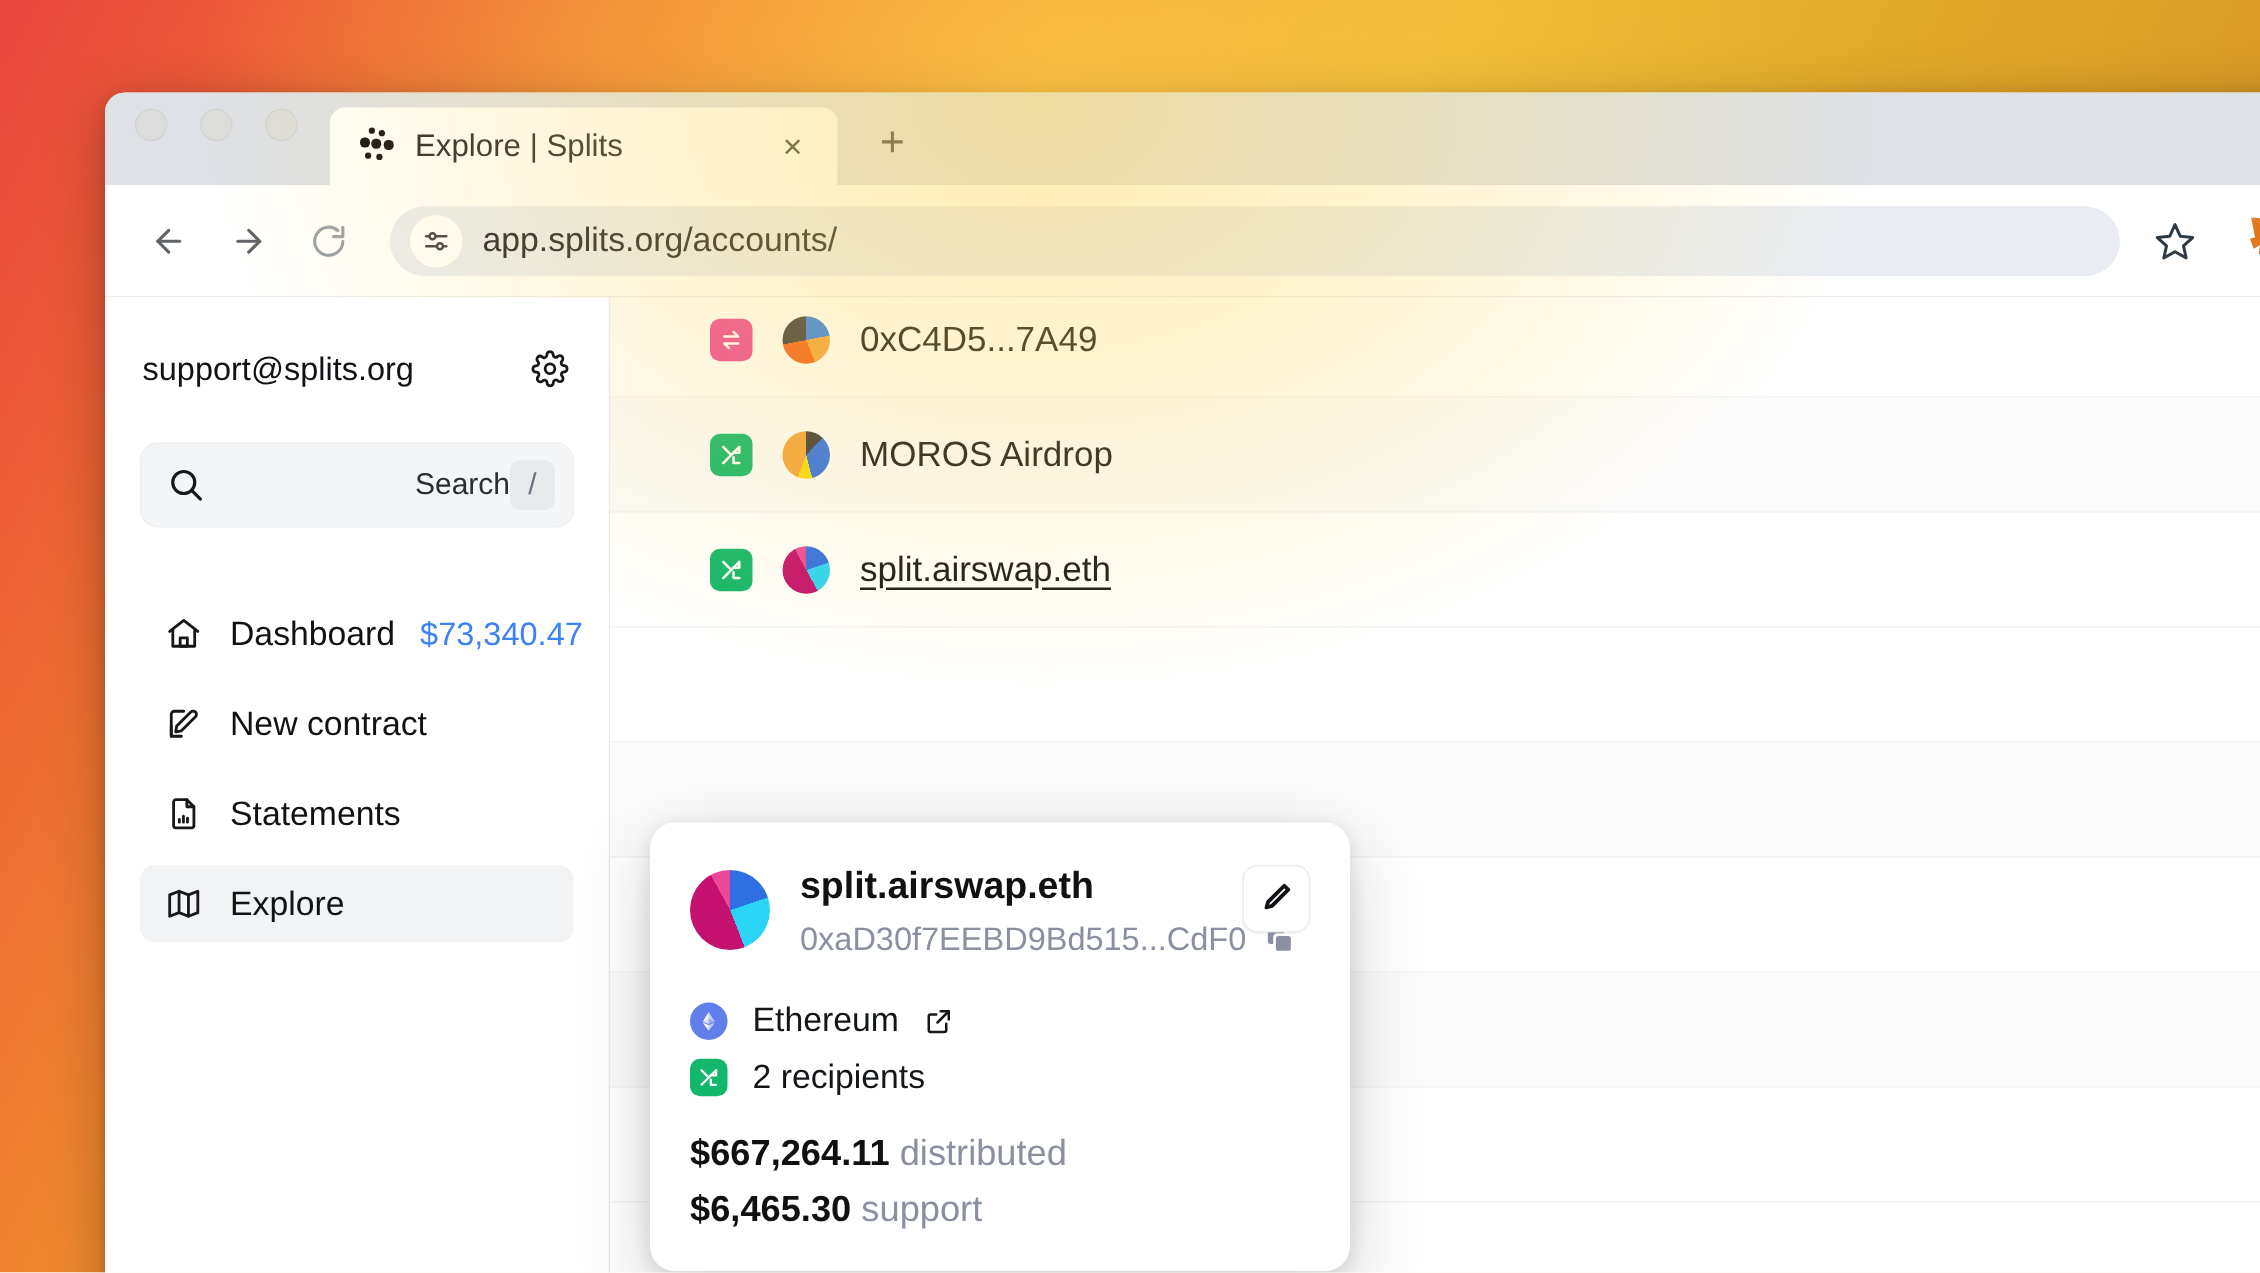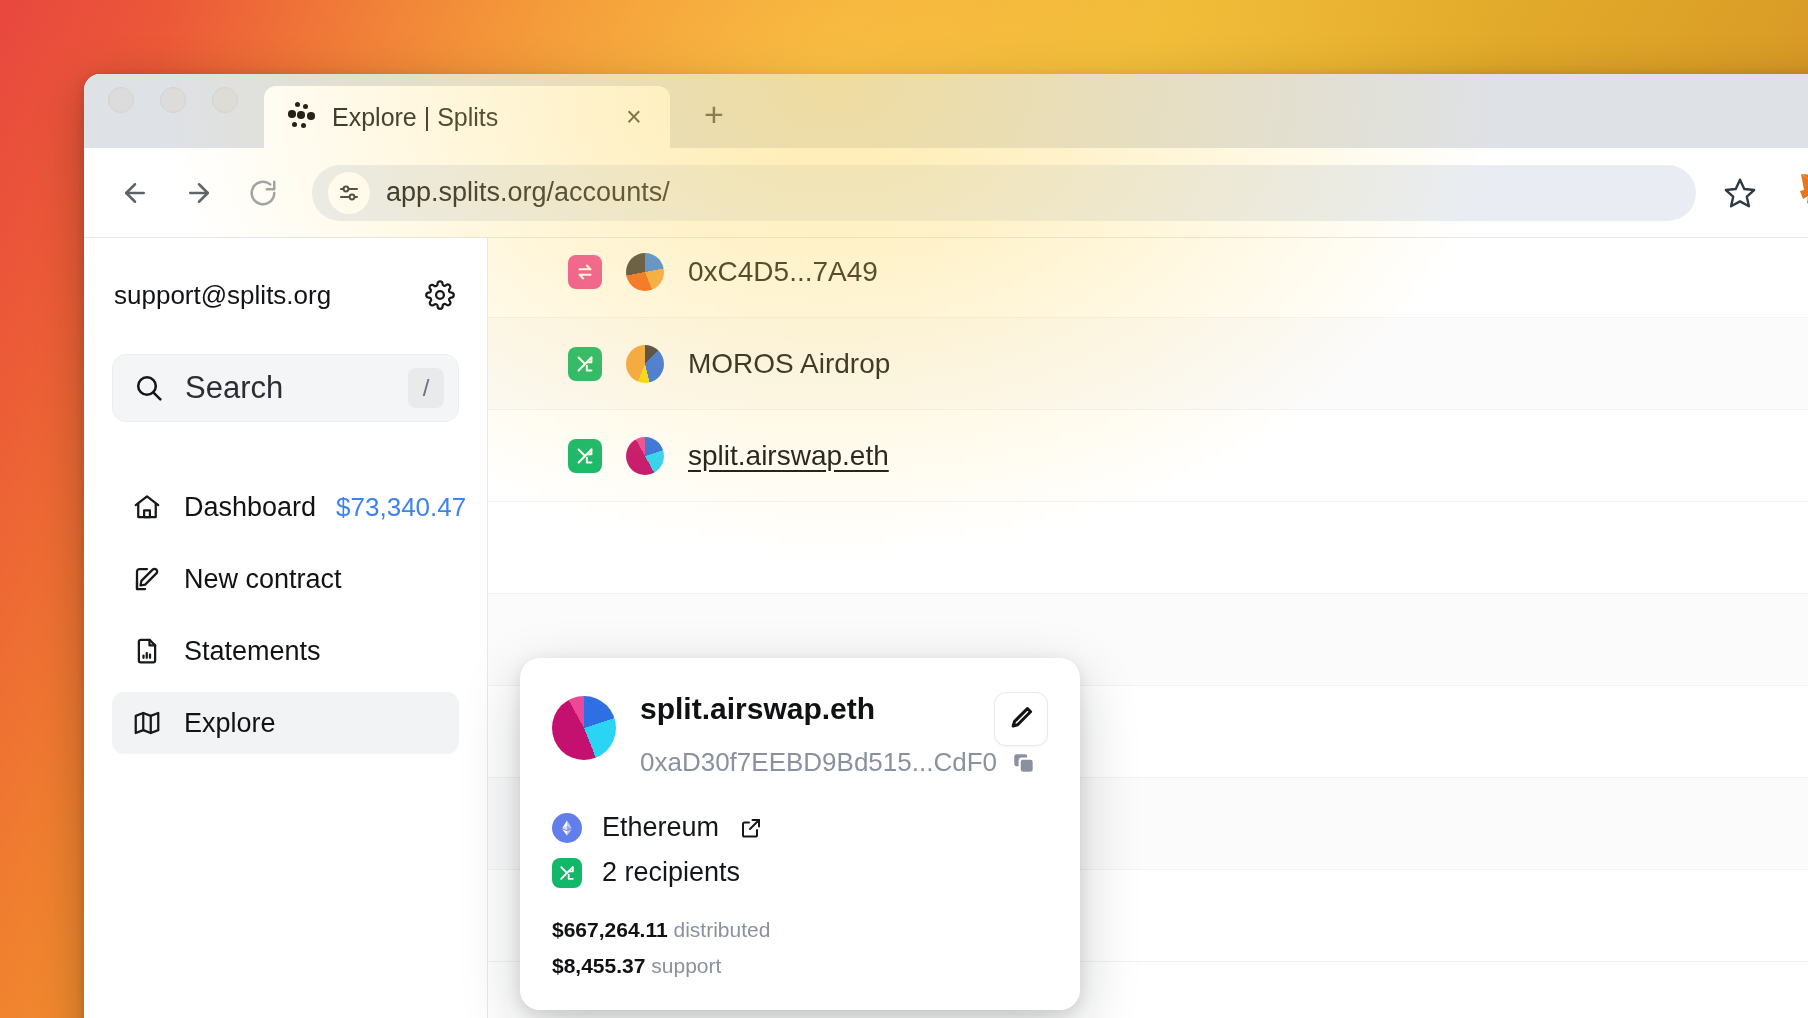--- a/index.html
+++ b/index.html
@@ -140,21 +140,21 @@
     margin-top: 36px;
     height: 68px;
     background:#f4f5f6;
     border:1px solid #eceef0;
     border-radius: 14px;
     display:flex; align-items:center;
     padding: 0 14px 0 0;
     position: relative;
   }
   .search .mag { width: 72px; display:flex; align-items:center; justify-content:center; color:#141619;}
-  .search .ph { flex:1; font-size:31px; color:#2b2e33; }
+  .search .ph { flex:1; font-size:24px; color:#2b2e33;text-align:right; }
   .slashkey {
     width: 36px; height: 40px; border-radius: 8px; background:#e8eaec;
     display:flex; align-items:center; justify-content:center;
     color:#6a7280; font-size:24px;
   }
 
   .nav { margin-top: 54px; }
   .navitem {
     height: 62px;
     display:flex; align-items:center;
@@ -203,39 +203,39 @@
     width: 560px;
     background:#fff;
     border-radius: 20px;
     box-shadow: 0 20px 60px rgba(16,18,22,.20), 0 4px 16px rgba(16,18,22,.10);
     padding: 34px 32px 32px 32px;
     z-index: 20;
   }
   .card-head { display:flex; align-items:flex-start; gap:24px; }
   .card-pie { width: 64px; height:64px; flex:none; border-radius:50%; margin-top:4px;}
   .card-title { font-size: 30px; color:#0f1113; font-weight:700; }
-  .card-addr  { margin-top: 21px; display:flex; align-items:center; gap:14px; }
+  .card-addr  { margin-top: 10px; display:flex; align-items:center; gap:14px; }
   .card-addr span { font-size: 26px; color:#8b90a0; white-space:nowrap;}
   .copy-icon { width:26px;height:26px;flex:none;color:#6b7280;}
   .edit-btn {
     margin-left:auto; flex:none;
     width: 54px; height: 54px;
     border:1px solid #e9eaec; border-radius: 12px;
     background:#fff;
     display:flex;align-items:center;justify-content:center;
     box-shadow: 0 1px 2px rgba(0,0,0,.05);
   }
   .meta { margin-top: 34px; display:flex; flex-direction:column; gap:14px; }
   .meta-row { display:flex; align-items:center; gap:20px; }
   .meta-row .t { font-size:27px; color:#14171a; }
   .eth-ico { width:30px;height:30px;flex:none;border-radius:50%;background:#627eea;
              display:flex;align-items:center;justify-content:center;}
   .ext-link { width:24px;height:24px;flex:none;color:#15181b;}
   .amounts { margin-top: 30px; display:flex; flex-direction:column; gap:12px; }
-  .amt { font-size: 21px; color:#0f1113; font-weight:700; white-space:nowrap;}
+  .amt { font-size: 29px; color:#0f1113; font-weight:700; white-space:nowrap;}
   .amt em { font-style:normal; color:#8b90a0; font-weight:400; }
 </style>
 </head>
 <body>
 
 <div id="desktop">
 
   <div id="browser">
 
     <div class="tabstrip">
@@ -527,21 +527,21 @@
             <span class="t">2 recipients</span>
           </div>
         </div>
 
         <div class="amounts">
           <div class="amt">
             <span>$667,264.11</span>
             <em>distributed</em>
           </div>
           <div class="amt">
-            <span>$8,455.37</span>
+            <span>$6,465.30</span>
             <em>support</em>
           </div>
         </div>
 
       </div>
 
     </div>
   </div>
 </div>
 

